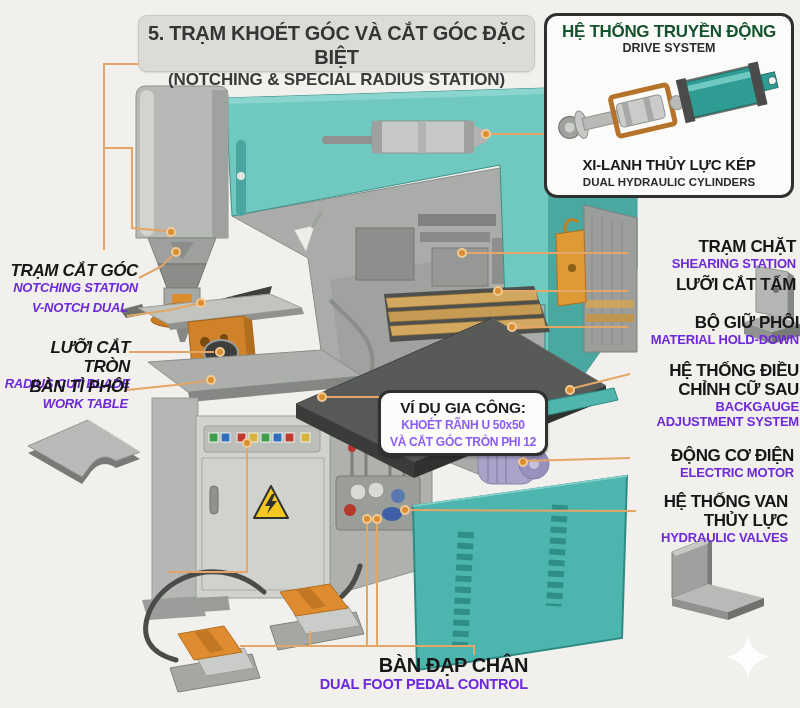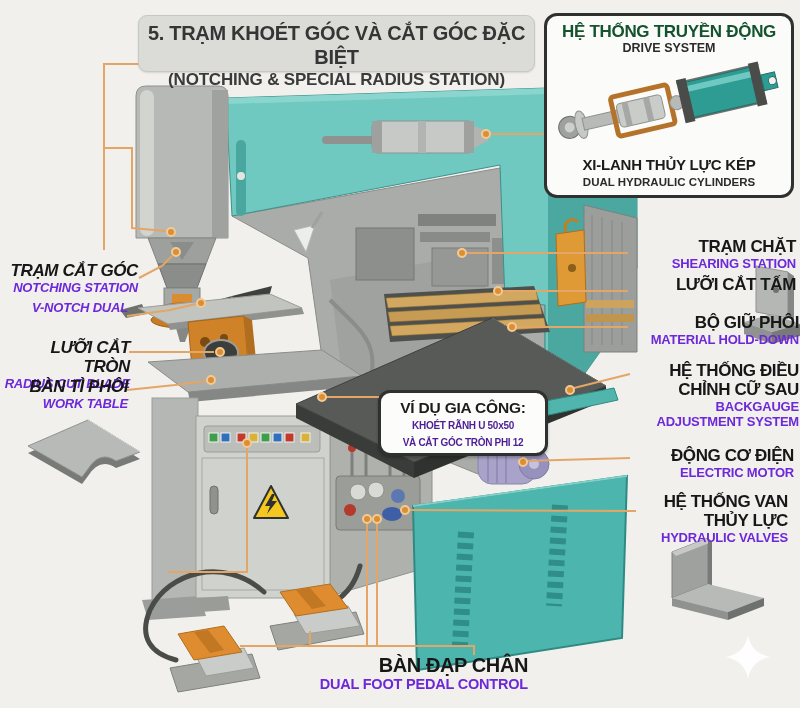--- a/index.html
+++ b/index.html
@@ -21,21 +21,21 @@
   .drive-box .t2{display:block;font-size:12.5px;font-weight:600;color:#2A2B2A;line-height:14px;}
   .drive-box .cyl{position:absolute;left:2px;top:36px;width:244px;height:100px;}
   .drive-box .c1{position:absolute;left:0;bottom:22px;width:100%;font-size:15px;font-weight:bold;color:#1B1C1B;letter-spacing:-0.2px;}
   .drive-box .c2{position:absolute;left:0;bottom:7px;width:100%;font-size:11.5px;font-weight:700;color:#2A2B2A;}
 
   
   .example-box{position:absolute;left:378px;top:363px;width:170px;height:66px;box-sizing:border-box;
                background:#FCFCFA;border:3px solid #2F3130;border-radius:12px;text-align:center;
                padding-top:6px;box-shadow:0 2px 3px rgba(0,0,0,.25);margin-top:27px;}
   .example-box .e1{display:block;font-size:15.5px;font-weight:bold;color:#1B1C1B;line-height:18px;letter-spacing:-0.2px;}
-  .example-box .e2{display:block;font-size:10px;font-weight:bold;color:#4c1d95;line-height:17px;letter-spacing:-0.3px;}
+  .example-box .e2{display:block;font-size:12px;font-weight:bold;color:#8b5cf6;line-height:17px;letter-spacing:-0.3px;}
 
   
   .lbl{position:absolute;text-align:right;}
   .lbl .vi{display:block;font-weight:bold;font-size:17px;line-height:19px;color:#161716;letter-spacing:-0.4px;}
   .lbl .en{display:block;font-weight:600;font-size:13px;line-height:15px;color:#6d28d9;letter-spacing:-0.2px;}
   .lbl-left{text-align:right;font-style:italic;}
   .lbl-bottom .vi{font-size:20px;line-height:22px;}
   .lbl-bottom .en{font-size:14.5px;line-height:17px;}
 </style>
 </head>

